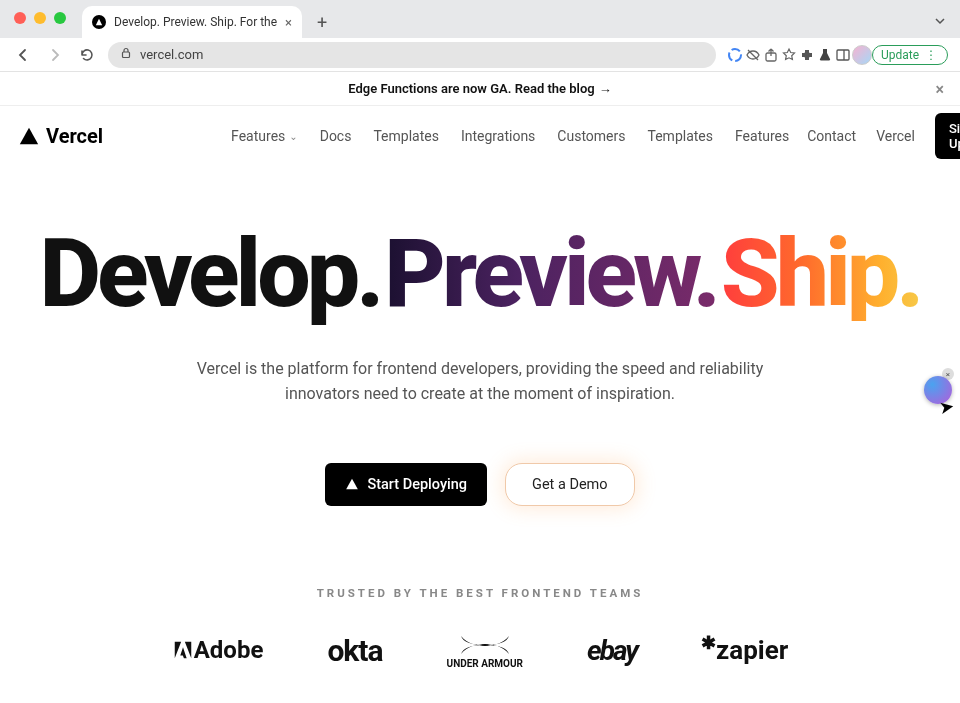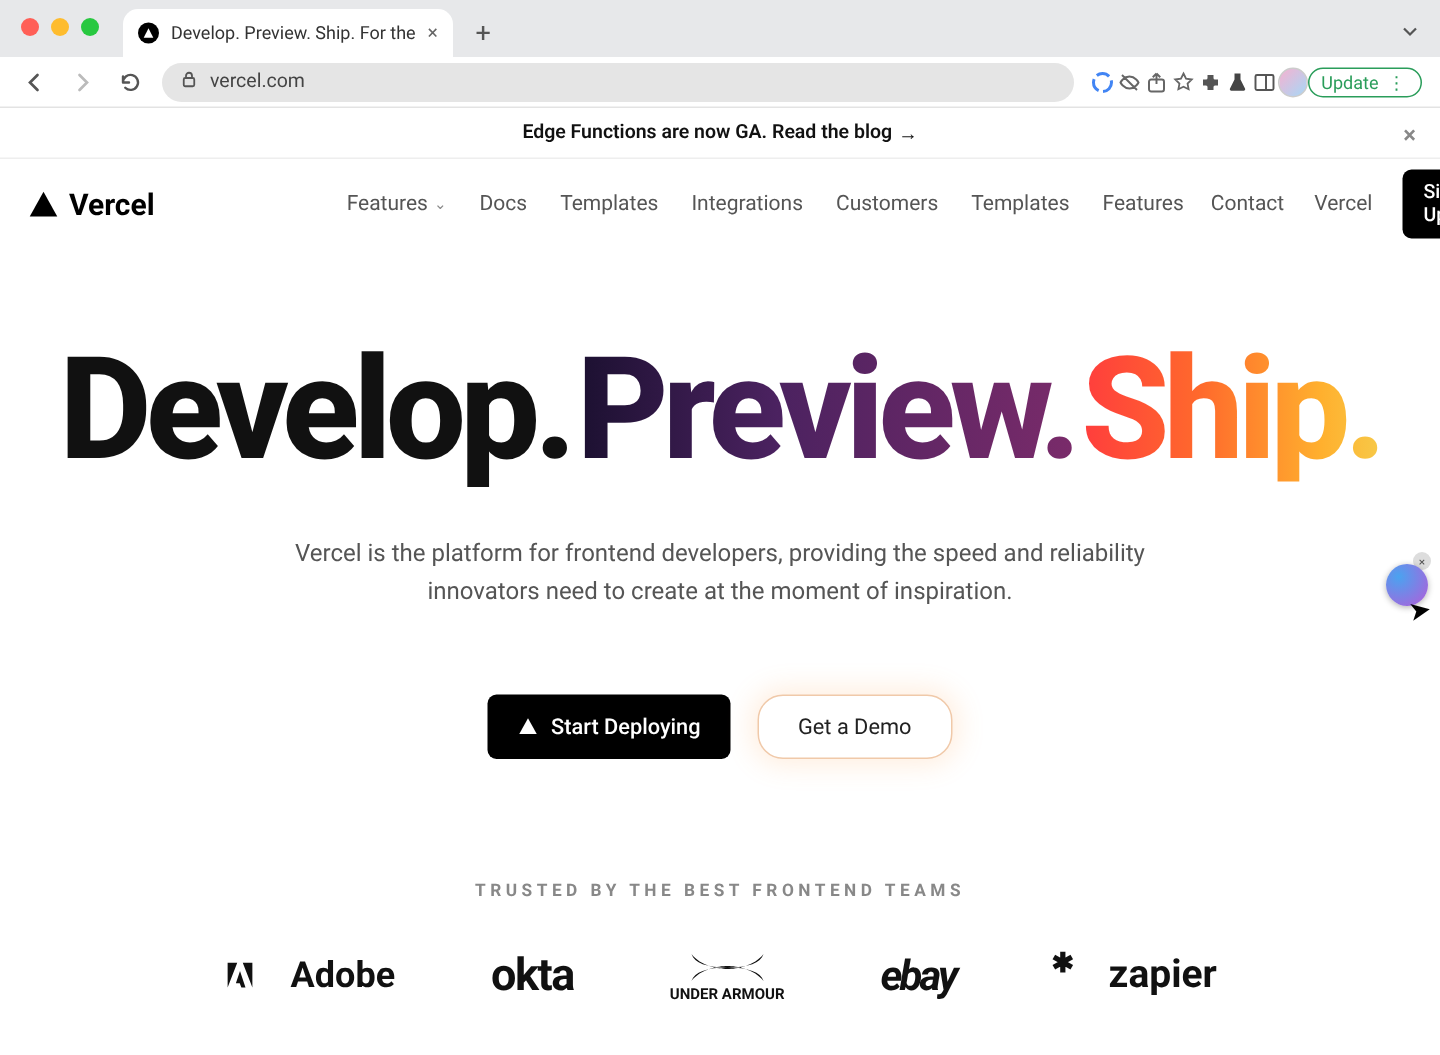--- a/index.html
+++ b/index.html
@@ -248,21 +248,21 @@
     justify-content:center;
     align-items:center;
     gap: 64px;
     padding: 0 40px;
   }
   .brand {
     font-weight:700;
     color:#111;
     display:flex;
     align-items:center;
-    gap:23px;
+    gap:0;
     white-space:nowrap;
   }
   .brand.adobe { font-size:24px; }
   .brand.okta { font-size:30px; letter-spacing:-1px; }
   .brand.ua { font-size:10px; flex-direction:column; gap:0; font-weight:700; letter-spacing:0; }
   .brand.ebay { font-size:28px; font-weight:700; font-style:italic; letter-spacing:-2px; }
   .brand.zapier { font-size:26px; }
 
   
   .float-widget {

